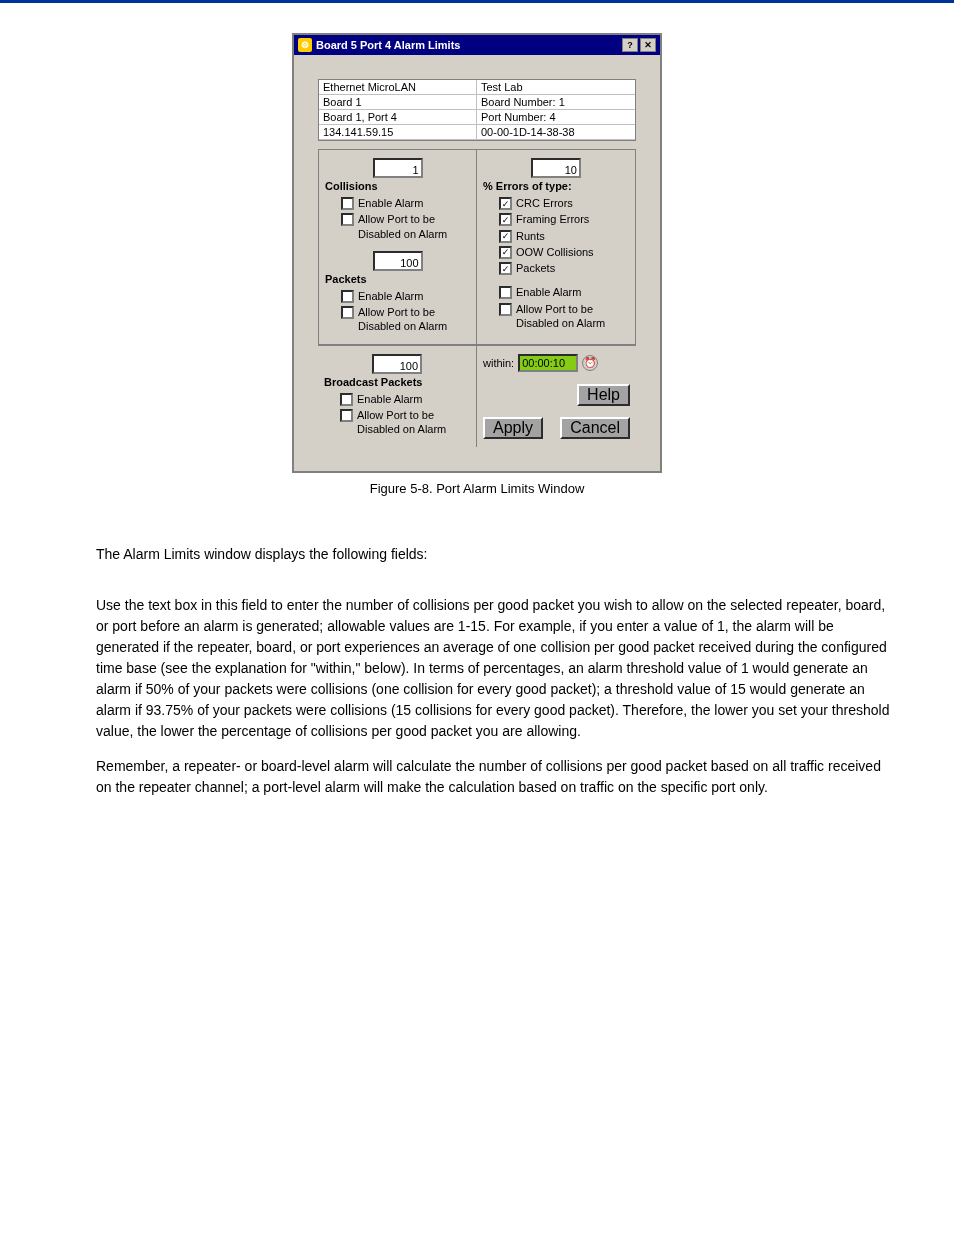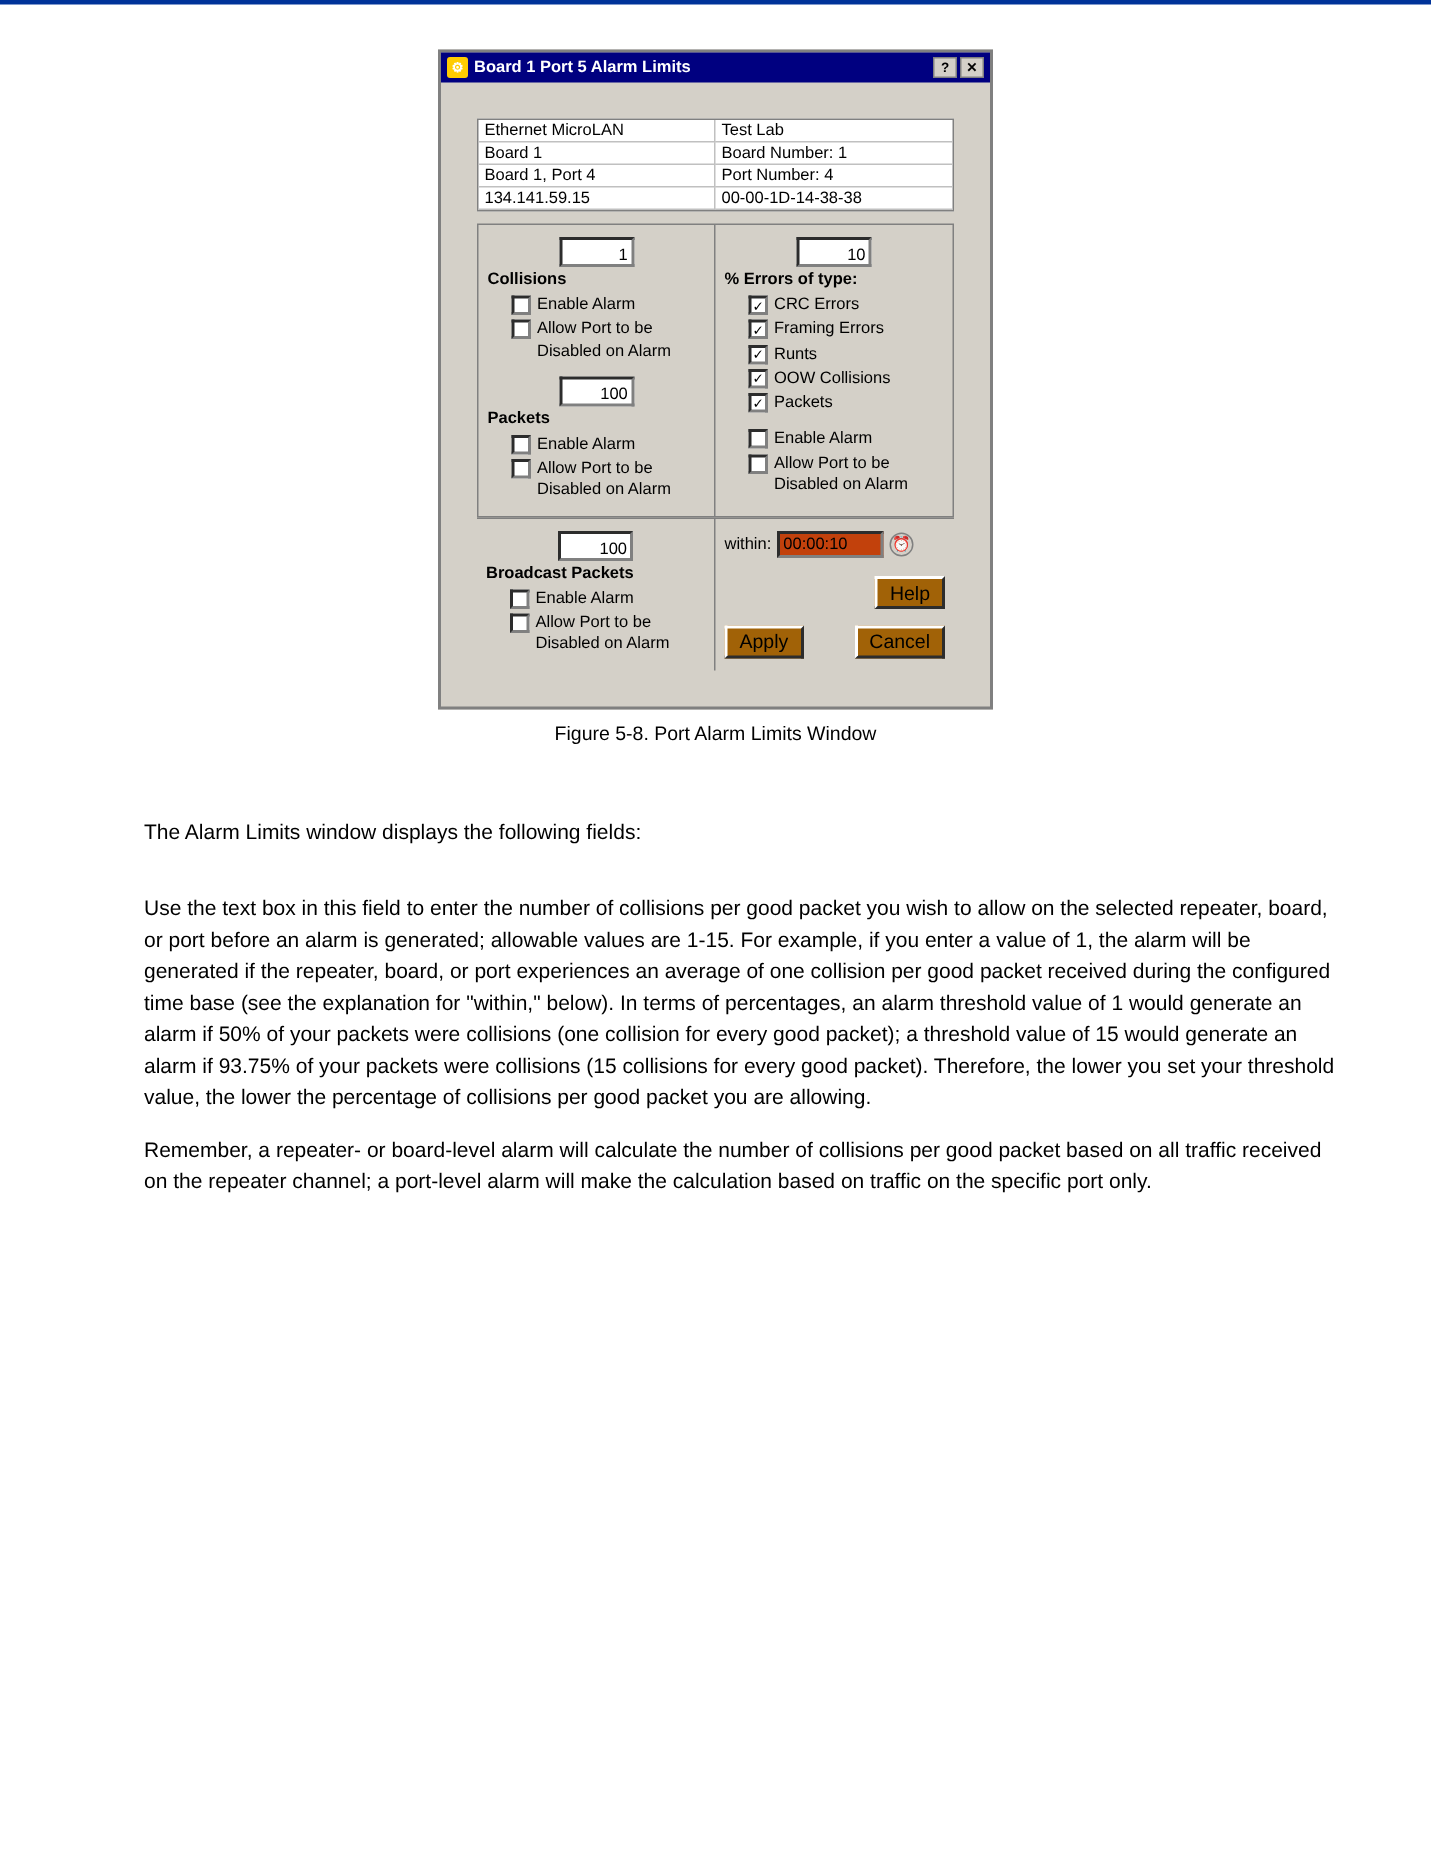--- a/index.html
+++ b/index.html
@@ -186,24 +186,24 @@
 
     .within-row {
       display: flex;
       align-items: center;
       gap: 4px;
       font-size: 11px;
       margin-bottom: 6px;
     }
 
     .within-input {
-      width: 71px;
+      width: 60px;
       height: 18px;
       border: 2px inset #808080;
-      background: #c2410c;
+      background: #84cc16;
       font-size: 11px;
       padding: 0 2px;
       display: flex;
       align-items: center;
     }
 
     .clock-icon {
       width: 16px;
       height: 16px;
       border: 1px solid #808080;
@@ -217,25 +217,25 @@
 
     .button-row {
       display: flex;
       justify-content: space-between;
       gap: 4px;
     }
 
     .dialog-btn {
       min-width: 50px;
       height: 22px;
-      background: #a16207;
+      background: #a3a3a3;
       border: 2px outset #ffffff;
       border-bottom-color: #808080;
       border-right-color: #808080;
-      font-size: 13px;
+      font-size: 16px;
       cursor: pointer;
       padding: 0 8px;
     }
 
     .help-btn {
       min-width: 40px;
     }
 
     
     .figure-caption {
@@ -272,21 +272,21 @@
 <div class="top-rule"></div>
 
 <div class="page-content">
 
   <div class="dialog-container">
     <div class="dialog-window">
 
       <div class="dialog-titlebar">
         <div class="dialog-titlebar-left">
           <div class="dialog-icon">⚙</div>
-          <span>Board 1 Port 5 Alarm Limits</span>
+          <span>Board 5 Port 4 Alarm Limits</span>
         </div>
         <div class="dialog-titlebar-buttons">
           <div class="titlebar-btn">?</div>
           <div class="titlebar-btn">✕</div>
         </div>
       </div>
 
       <div class="dialog-body">
 
         <div class="info-grid">

